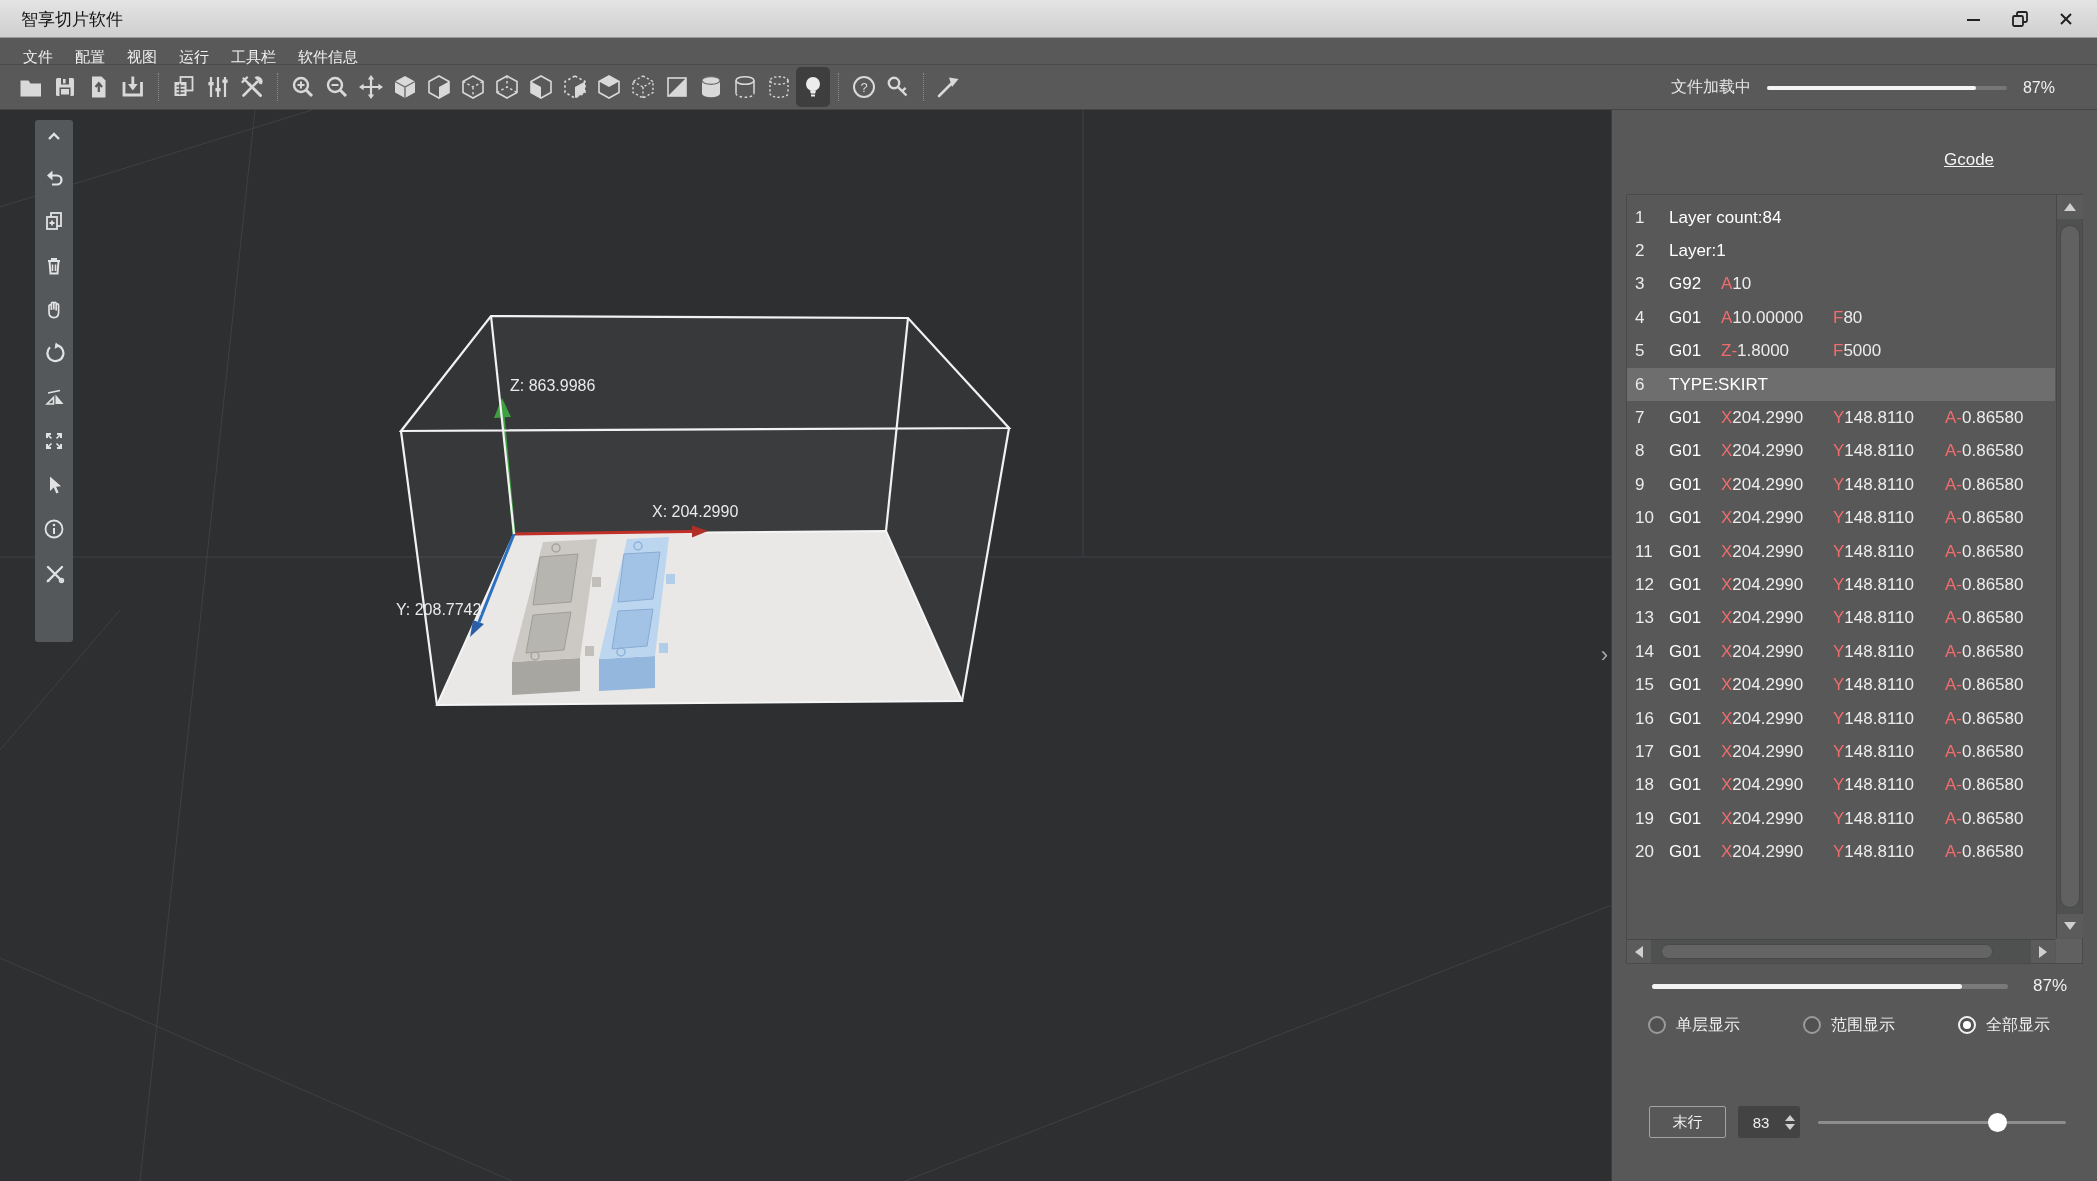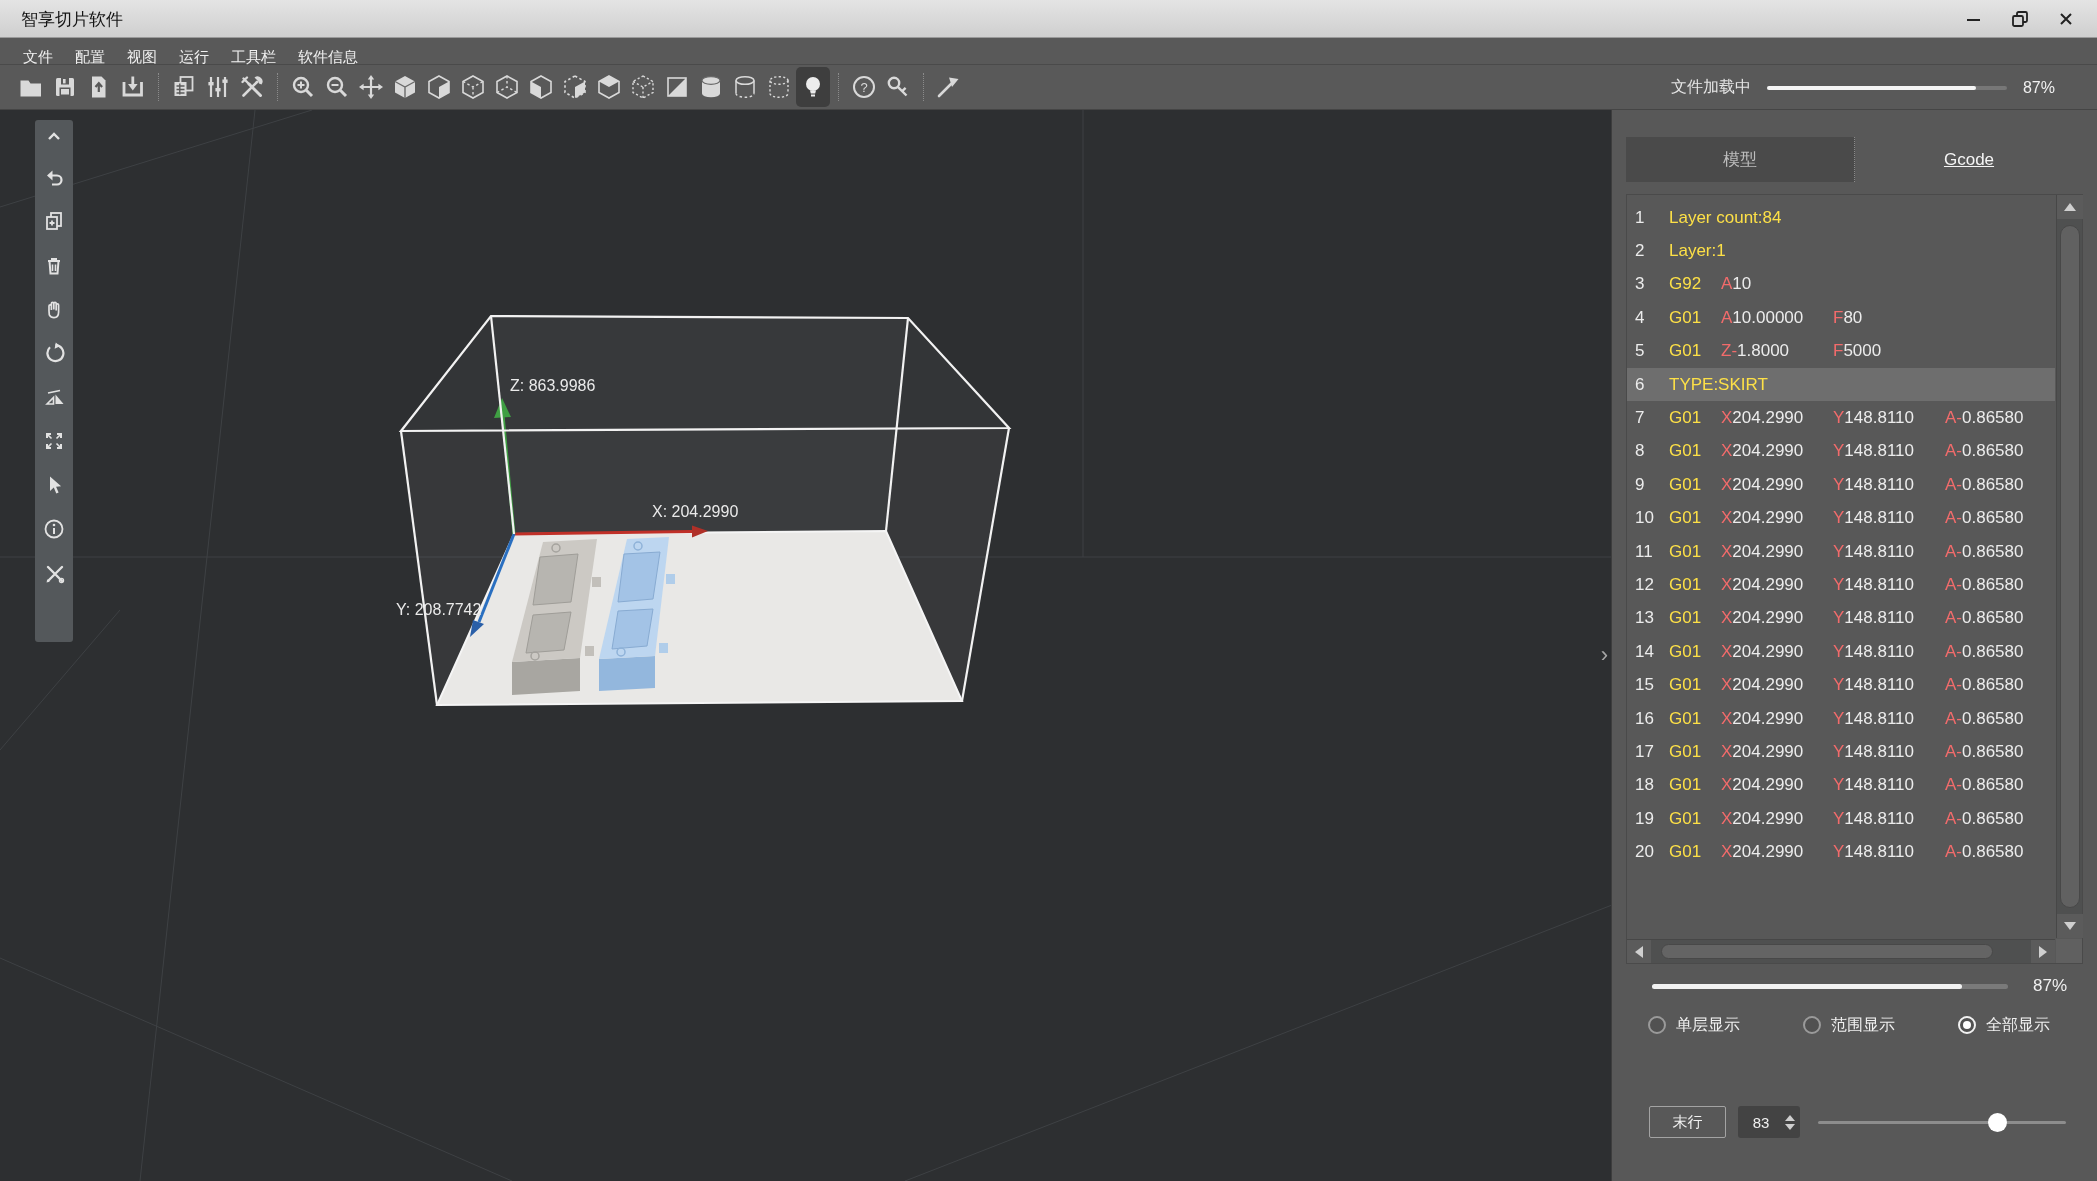--- a/index.html
+++ b/index.html
@@ -54,21 +54,21 @@
   .tab-model { left:14px; width:229px; background:#4a4a4a; color:#bdbdbd; border-right:1px dotted #8a8a8a; }
   .tab-gcode { left:243px; width:228px; color:#f5f5f5;text-decoration:underline; }
 
   .gcode-frame { position:absolute; left:14px; top:84px; width:457px; height:770px; border:1px solid #4a4a4a; }
   .gcode-list { position:absolute; left:0; top:0; right:27px; bottom:25px; overflow:hidden; padding-top:6px; }
   .gc-row { height:33.4px; display:flex; align-items:center; padding-left:8px; font-size:17px; }
   .gc-row.sel { background:#6e6e6e; }
   .gc-num { width:22px; color:#ececec; margin-right:12px; text-align:left; flex:none; }
   .gc-field { min-width:112px; white-space:pre; }
   .gc-field.first { min-width:52px; }
-  .c-g { color:#fde047; } .c-r { color:#f26b6b; } .c-w { color:#ececec; }
+  .c-g { color:#ffffff; } .c-r { color:#f26b6b; } .c-w { color:#ececec; }
 
   
   .vscroll { position:absolute; right:0; top:0; width:26px; bottom:25px; background:#4f5050; border-left:1px solid #474747; }
   .vs-up,.vs-down { position:absolute; left:0; width:26px; height:24px; background:#5b5b5b; display:flex; align-items:center; justify-content:center; }
   .vs-up { top:0; } .vs-down { bottom:0; }
   .vs-thumb { position:absolute; left:3px; width:20px; top:30px; bottom:30px; background:#616161; border:1px solid #484848; border-radius:10px; }
   .tri-up { width:0; height:0; border-left:6px solid transparent; border-right:6px solid transparent; border-bottom:8px solid #cfcfcf; }
   .tri-down { width:0; height:0; border-left:6px solid transparent; border-right:6px solid transparent; border-top:8px solid #cfcfcf; }
   .tri-left { width:0; height:0; border-top:6px solid transparent; border-bottom:6px solid transparent; border-right:8px solid #cfcfcf; }
   .tri-right { width:0; height:0; border-top:6px solid transparent; border-bottom:6px solid transparent; border-left:8px solid #cfcfcf; }
@@ -489,21 +489,20 @@
           <circle cx="10" cy="10" r="7" stroke-width="2"></circle>
             <path d="M15.2 15.2 L21 21" stroke-width="2.4"></path>
             <path d="M6.5 10 h7 M10 6.5 v7" stroke-width="2"></path>
         </svg>
       </div>
 
       <div class="panel-chevron">›</div>
     </div>
 
     <div class="right-panel">
-      <div class="tab tab-model">模型</div>
       <div class="tab tab-gcode">Gcode</div>
 
       <div class="gcode-frame">
         <div class="gcode-list" id="gcode-list">
             <div class="gc-row">
               <span class="gc-num">1</span>
               <span class="gc-field first"><span class="c-g">Layer count:84</span></span>
             </div>
             <div class="gc-row">
               <span class="gc-num">2</span>

